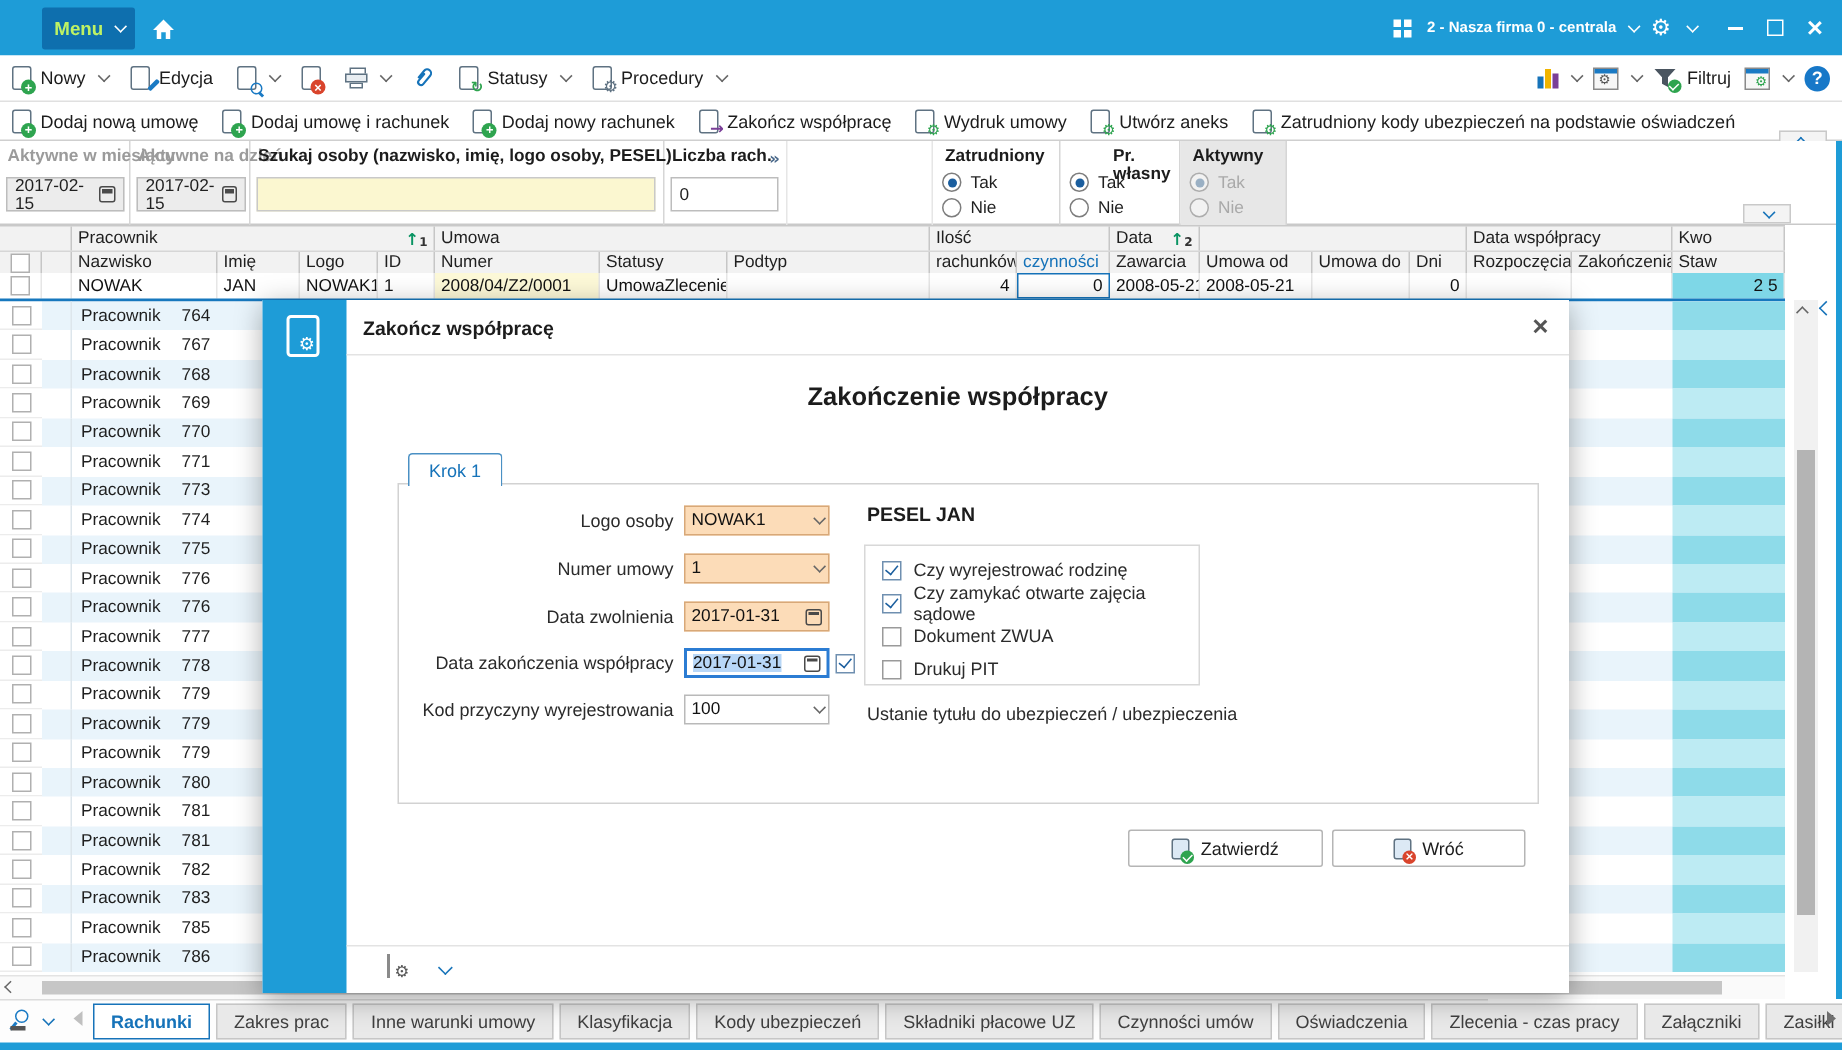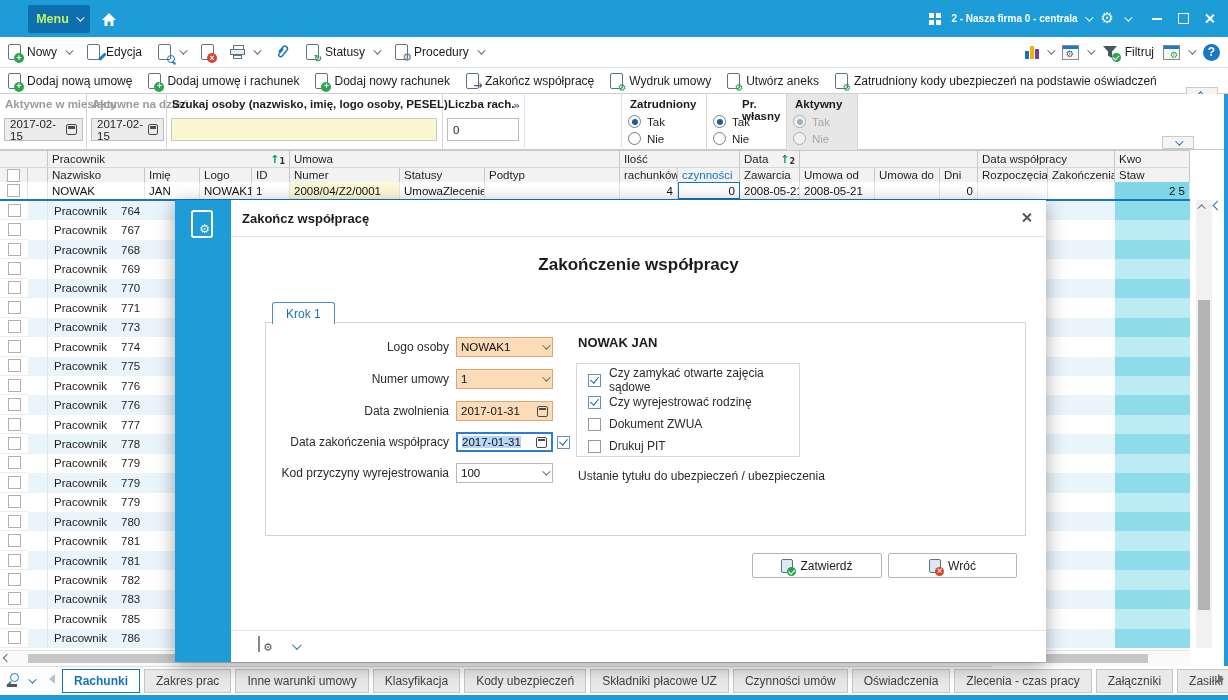--- a/index.html
+++ b/index.html
@@ -873,30 +873,30 @@
         <span class="cbx on" style="margin-left:4px;"></span>
       </div>
       <div class="frow" style="left:7px;top:140px;">
         <span class="flab">Kod przyczyny wyrejestrowania</span>
         <span class="fld">
           <span>100</span>
           <span class="chev down sm gray"></span>
         </span>
       </div>
 
-      <div class="mperson">NOWAK JAN</div>
+      <div class="mperson">PESEL JAN</div>
       <div class="mcbbox">
 
       <div class="mcb-row">
           <span class="cbx on"></span>
-          <span>Czy zamykać otwarte zajęcia sądowe</span>
+          <span>Czy wyrejestrować rodzinę</span>
         </div>
           <div class="mcb-row">
           <span class="cbx on"></span>
-          <span>Czy wyrejestrować rodzinę</span>
+          <span>Czy zamykać otwarte zajęcia sądowe</span>
         </div>
           <div class="mcb-row">
           <span class="cbx"></span>
           <span>Dokument ZWUA</span>
         </div>
           <div class="mcb-row">
           <span class="cbx"></span>
           <span>Drukuj PIT</span>
         </div>
         </div>

